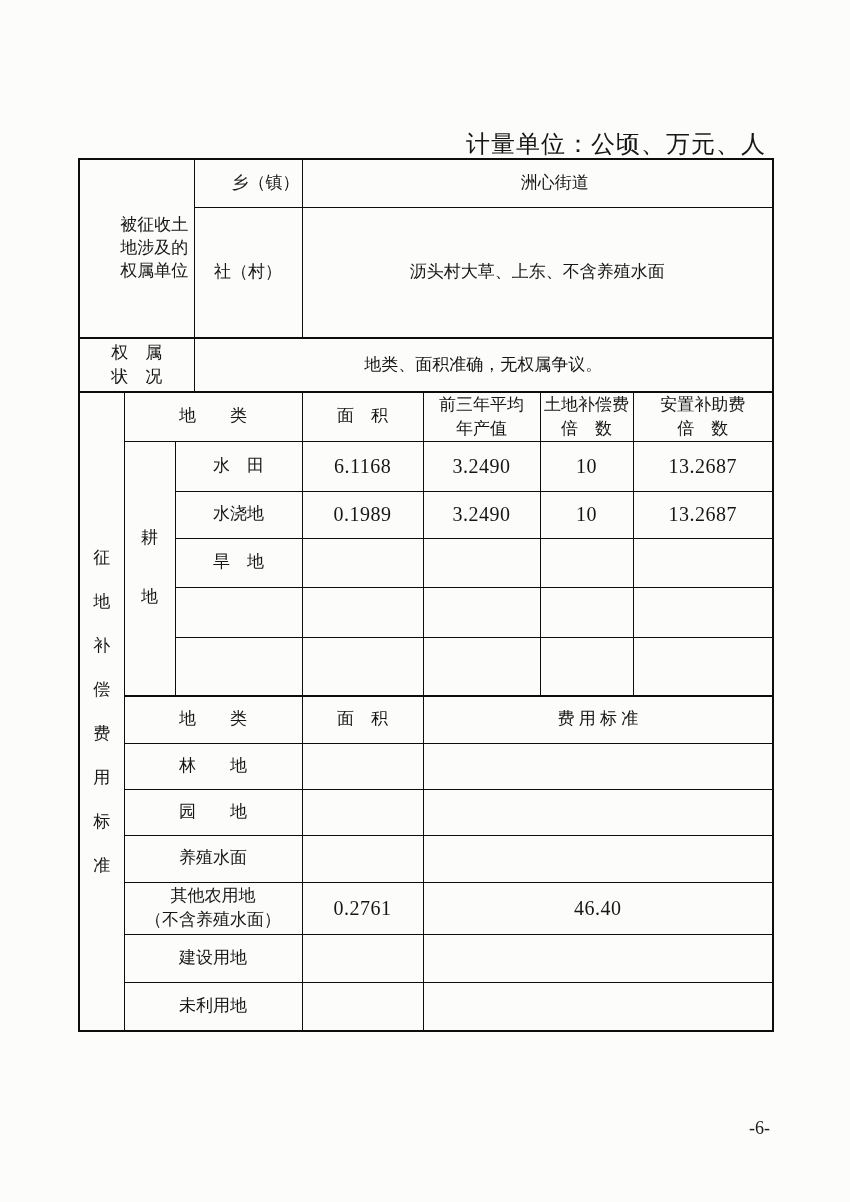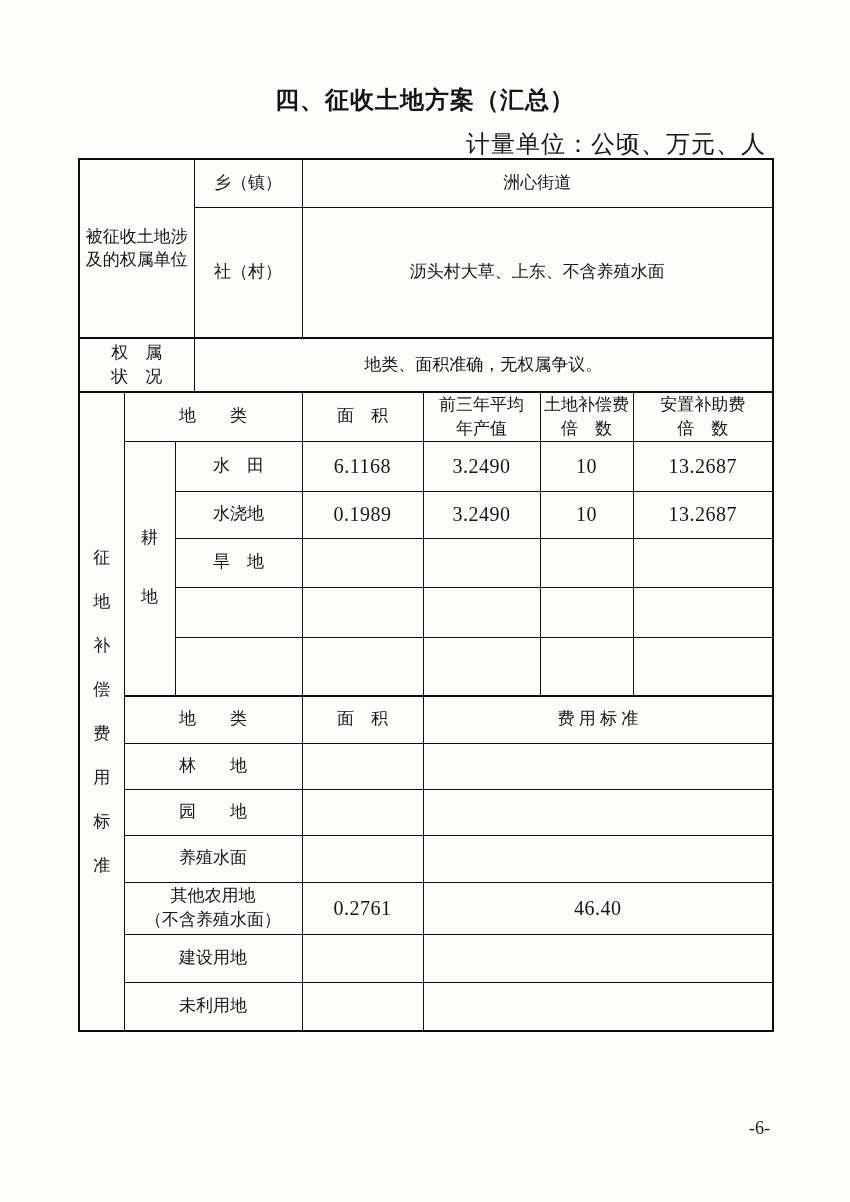--- a/index.html
+++ b/index.html
@@ -79,21 +79,21 @@
   }
   .num { font-size: 20px; letter-spacing: 0.5px; }
   .page-number {
     position: absolute;
     top: 1118px;
     right: 80px;
     font-size: 18px;
     color: #1a1a1a;
   }
   
-  tr.rh1  td { height: 47px; }
+  tr.rh1  td { height: 47px; padding-left: 35px; }
   tr.rh2  td { height: 129px; }
   tr.rh3  td { height: 52px; }
   tr.rh4  td { height: 44px; }
   tr.rh5  td { height: 49px; }
   tr.rh6  td { height: 46px; }
   tr.rh7  td { height: 48px; }
   tr.rh8  td { height: 49px; }
   tr.rh9  td { height: 57px; }
   tr.rh10 td { height: 46px; }
   tr.rh11 td { height: 45px; }
@@ -101,21 +101,20 @@
   tr.rh13 td { height: 46px; }
   tr.rh14 td { height: 51px; }
   tr.rh15 td { height: 47px; }
   tr.rh16 td { height: 47px; }
 </style>
 </head>
 <body>
 
 <div class="page">
 
-  <h1 class="title">四、征收土地方案（汇总）</h1>
 
   <div class="units-note">计量单位：公顷、万元、人</div>
 
   <table class="main-table">
     <colgroup>
       <col style="width:45px">
       <col style="width:51px">
       <col style="width:19px">
       <col style="width:108px">
       <col style="width:121px">

